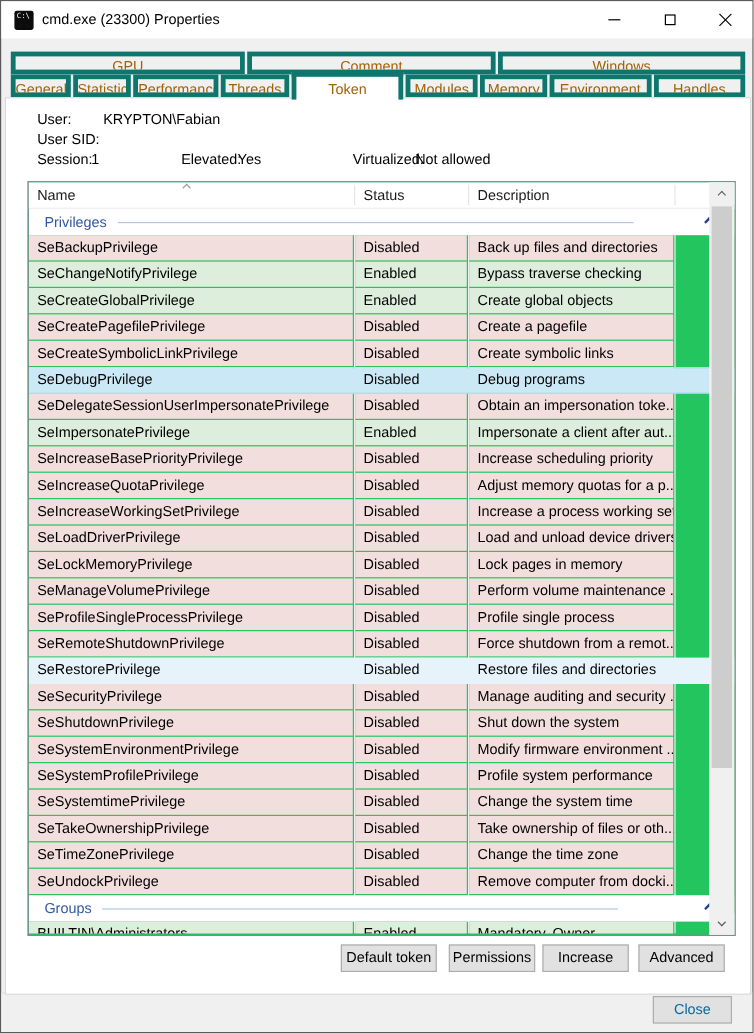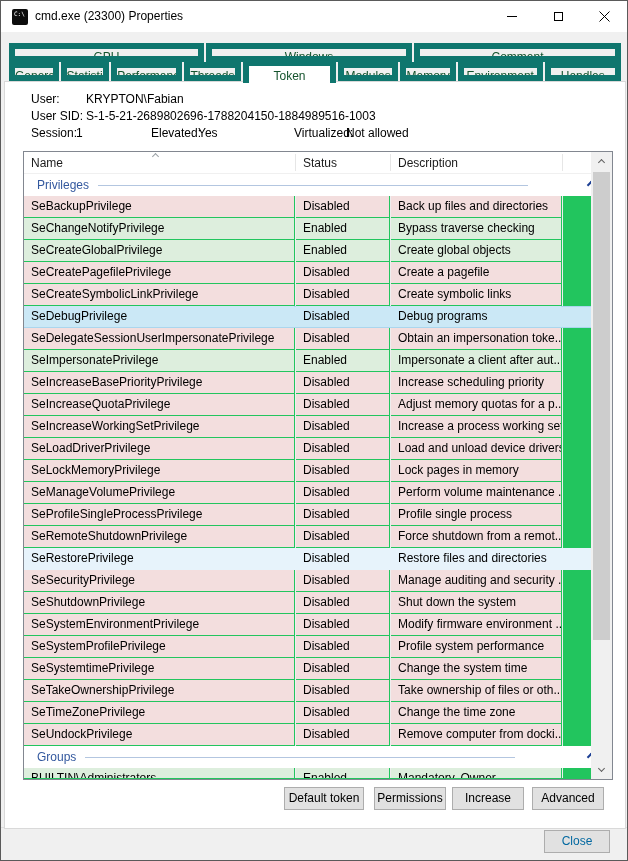--- a/index.html
+++ b/index.html
@@ -12,21 +12,21 @@
   .title-text{position:absolute;left:34px;top:0;height:23px;line-height:31px;font-size:12px;color:#000;}
   .caption-btn{position:absolute;top:0;width:46px;height:31px;display:flex;align-items:center;justify-content:center;}
   .cb-min{right:92px;}.cb-max{right:46px;}.cb-close{right:0;}
   .glyph-min{width:10px;height:1px;background:#000;}
   .glyph-max{width:9px;height:9px;border:1px solid #000;}
 
   
   .tabrow{position:absolute;left:8px;width:612px;display:flex;gap:2px;}
   .tabrow1{top:42px;height:19px;}
   .tabrow2{top:61px;height:19px;}
-  .tab{flex:1 1 auto;background:#f0f0f0;border:6px solid #0f766e;font-size:12px;color:#14532d;text-align:center;line-height:17px;height:19px;white-space:nowrap;overflow:hidden;}
+  .tab{flex:1 1 auto;background:#f0f0f0;border:4px solid #0f766e;font-size:12px;color:#a16207;text-align:center;line-height:17px;height:19px;white-space:nowrap;overflow:hidden;}
   .tab.selected{position:relative;z-index:3;background:#ffffff;border-bottom:none;height:23px;margin-top:-2px;line-height:20px;}
 
   
   .page{position:absolute;left:3px;top:80px;width:622px;height:748px;background:#ffffff;border:1px solid #d9d9d9;z-index:1;}
   .info-line{position:absolute;font-size:12px;color:#000;height:16px;line-height:16px;white-space:nowrap;}
 
   
   .list{position:absolute;left:18px;top:69px;width:590px;height:629px;border:1px solid #828790;background:#22c55e;}
   .list-header{position:relative;height:22px;background:#fff;display:flex;border-bottom:1px solid #f0f0f0;}
   .hcol{font-size:12px;color:#1a1a1a;line-height:22px;position:relative;}
@@ -89,41 +89,40 @@
     <div class="caption-btn cb-close">
       <svg width="11" height="11" viewBox="0 0 11 11">
           <line x1="0.5" y1="0.5" x2="10.5" y2="10.5" stroke="#000" stroke-width="1"></line>
           <line x1="10.5" y1="0.5" x2="0.5" y2="10.5" stroke="#000" stroke-width="1"></line>
         </svg>
     </div>
   </div>
 
   <div class="tabrow tabrow1" id="tabrow1">
       <div class="tab" style="flex: 1 1 195px;">GPU</div>
+      <div class="tab" style="flex: 1 1 207px;">Comment</div>
       <div class="tab" style="flex: 1 1 206px;">Windows</div>
-      <div class="tab" style="flex: 1 1 207px;">Comment</div>
     </div>
   <div class="tabrow tabrow2" id="tabrow2">
       <div class="tab" style="flex: 1 1 49px;">General</div>
       <div class="tab" style="flex: 1 1 48px;">Statistics</div>
       <div class="tab" style="flex: 1 1 70px;">Performance</div>
       <div class="tab" style="flex: 1 1 57px;">Threads</div>
       <div class="tab selected" style="flex: 1 1 92px;">Token</div>
       <div class="tab" style="flex: 1 1 60px;">Modules</div>
       <div class="tab" style="flex: 1 1 55px;">Memory</div>
       <div class="tab" style="flex: 1 1 84px;">Environment</div>
       <div class="tab" style="flex: 1 1 76px;">Handles</div>
     </div>
 
   <div class="page">
 
     <span class="info-line" style="left:26px;top:9px;">User:</span>
     <span class="info-line" style="left:81px;top:9px;">KRYPTON\Fabian</span>
     <span class="info-line" style="left:26px;top:26px;">User SID:</span>
-    <span class="info-line" style="left:81px;top:26px;">S-1-5-21-2689802696-1788204150-1884989516-1003</span>
     <span class="info-line" style="left:26px;top:43px;">Session:</span>
     <span class="info-line" style="left:71px;top:43px;">1</span>
     <span class="info-line" style="left:146px;top:43px;">Elevated:</span>
     <span class="info-line" style="left:193px;top:43px;">Yes</span>
     <span class="info-line" style="left:289px;top:43px;">Virtualized:</span>
     <span class="info-line" style="left:341px;top:43px;">Not allowed</span>
 
     <div class="list">
       <div class="list-header" id="list-header">
 

